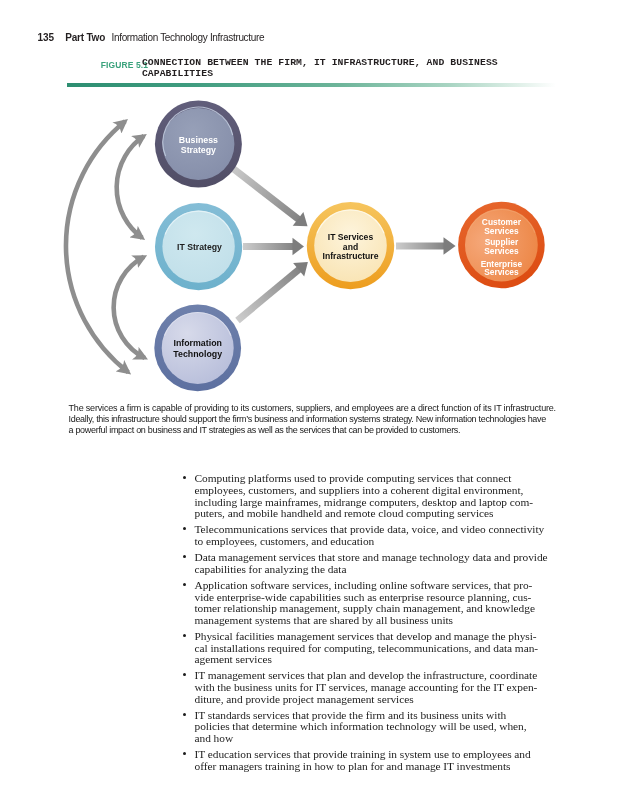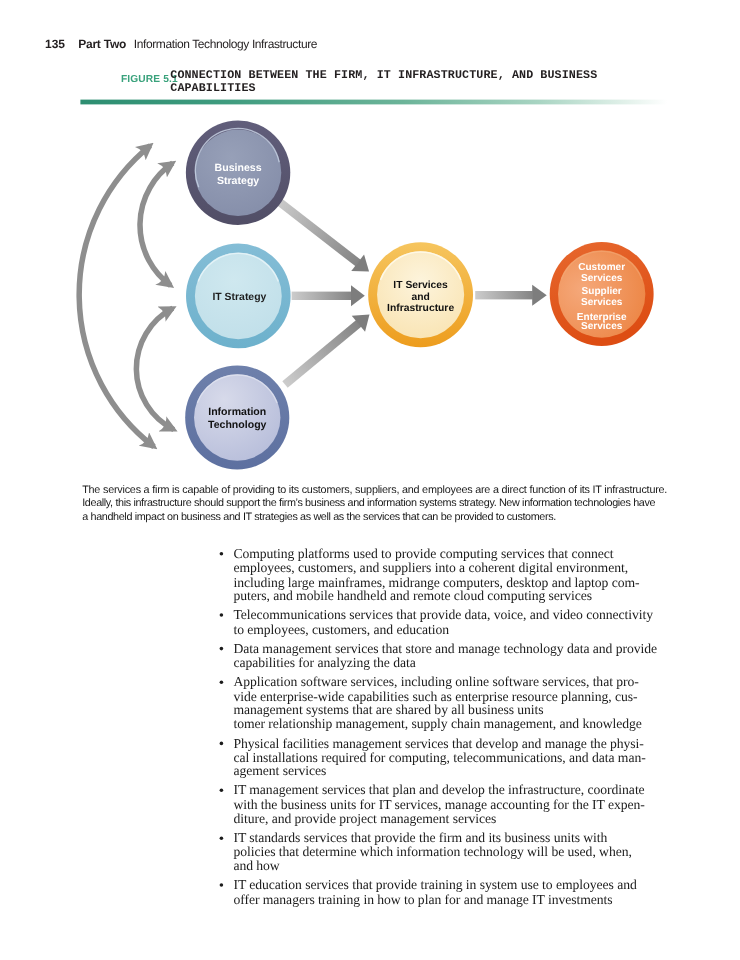--- a/index.html
+++ b/index.html
@@ -10,21 +10,21 @@
 .hdr .pt{position:absolute;left:27.7px;top:0;font-weight:bold;letter-spacing:-.2px;}
 .hdr .ch{position:absolute;left:74px;top:0;font-weight:normal;letter-spacing:-.33px;}
 .figlabel{position:absolute;left:68.8px;top:60.4px;font-size:8.5px;font-weight:bold;color:#3aa27c;letter-spacing:.1px;white-space:nowrap;padding-left:32px;}
 .figtitle{position:absolute;left:141.9px;top:57.2px;font-size:9.75px;font-weight:bold;color:#231f20;line-height:11.2px;letter-spacing:.08px;white-space:nowrap;font-family:Liberation Mono, monospace;}
 .rule{position:absolute;left:66.5px;top:83.4px;width:489px;height:3.6px;
   background:linear-gradient(to right,#2d8e71 0%,#3f9c7f 25%,#6cb499 55%,#a8d4c2 78%,#e2f1ea 93%,rgba(255,255,255,0) 100%);}
 .caption{position:absolute;left:68.5px;top:403.2px;font-size:9px;line-height:11.05px;color:#191919;white-space:nowrap;}
 .list{position:absolute;left:194.5px;top:457.4px;width:358px;
   font-family:"Liberation Serif",serif;font-size:11.4px;line-height:11.63px;color:#1c1c1c;white-space:nowrap;letter-spacing:-.05px;}
 .item{position:relative;margin-top:4.5px;}
-.item:first-child{margin-top:0;}
+.item:first-child{margin-top:16px;}
 .item .bu{position:absolute;left:-11.4px;top:2.9px;width:3.2px;height:3.2px;border-radius:50%;background:#1c1c1c;}
 svg.diag{position:absolute;left:0;top:0;}
 </style>
 </head>
 <body>
 <div class="hdr">
     <span class="pg">135</span>
     <span class="pt">Part&nbsp;Two</span>
     <span class="ch">Information Technology Infrastructure</span>
   </div>
@@ -142,21 +142,21 @@
       <text x="501.4" y="254">Services</text>
       <text x="501.4" y="266.5">Enterprise</text>
       <text x="501.4" y="274.5">Services</text>
     </g>
   </g>
 </svg>
 
 <div class="caption">
 <div style="letter-spacing:-.18px">The services a firm is capable of providing to its customers, suppliers, and employees are a direct function of its IT infrastructure.</div>
 <div style="letter-spacing:-.30px">Ideally, this infrastructure should support the firm’s business and information systems strategy. New information technologies have</div>
-<div style="letter-spacing:-.30px">a handheld impact on business and IT strategies as well as the services that can be provided to customers.</div>
+<div style="letter-spacing:-.30px">a powerful impact on business and IT strategies as well as the services that can be provided to customers.</div>
 </div>
 
 <div class="list">
   <div class="item">
       <span class="bu"></span>
       <div>Computing platforms used to provide computing services that connect</div>
       <div>employees, customers, and suppliers into a coherent digital environment,</div>
       <div>including large mainframes, midrange computers, desktop and laptop com-</div>
       <div>puters, and mobile handheld and remote cloud computing services</div>
     </div>
@@ -167,22 +167,22 @@
     </div>
   <div class="item">
       <span class="bu"></span>
       <div>Data management services that store and manage technology data and provide</div>
       <div>capabilities for analyzing the data</div>
     </div>
   <div class="item">
       <span class="bu"></span>
       <div>Application software services, including online software services, that pro-</div>
       <div>vide enterprise-wide capabilities such as enterprise resource planning, cus-</div>
+      <div>tomer relationship management, supply chain management, and knowledge</div>
       <div>management systems that are shared by all business units</div>
-      <div>tomer relationship management, supply chain management, and knowledge</div>
     </div>
   <div class="item">
       <span class="bu"></span>
       <div>Physical facilities management services that develop and manage the physi-</div>
       <div>cal installations required for computing, telecommunications, and data man-</div>
       <div>agement services</div>
     </div>
   <div class="item">
       <span class="bu"></span>
       <div>IT management services that plan and develop the infrastructure, coordinate</div>

